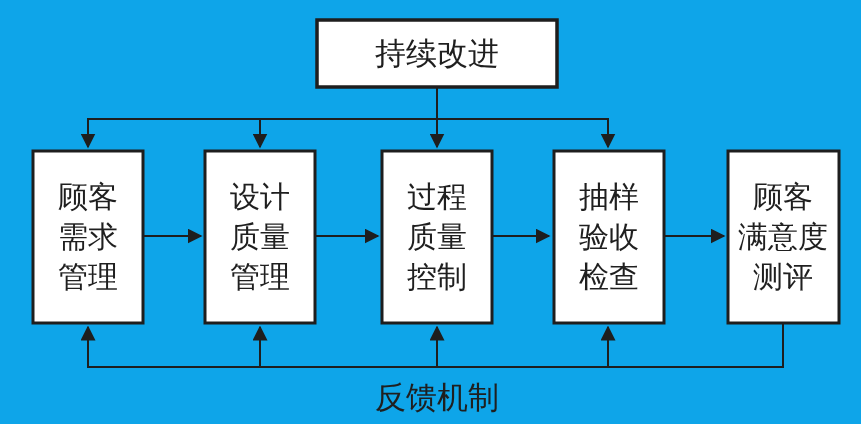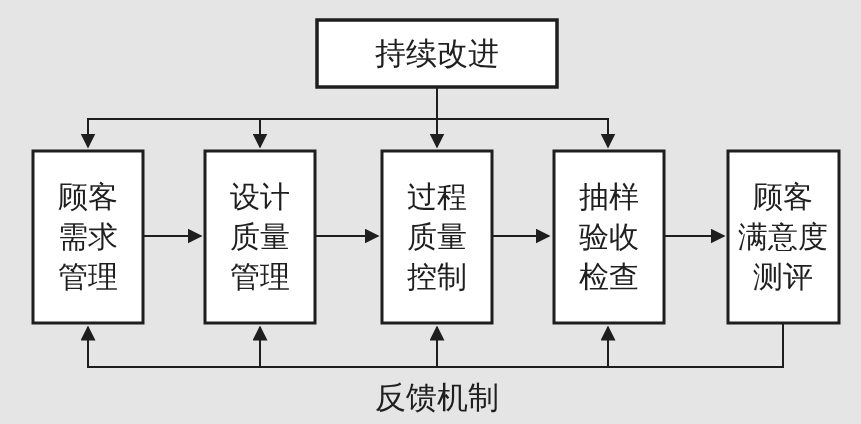--- a/index.html
+++ b/index.html
@@ -7,21 +7,21 @@
     padding: 0;
     background: #ffffff;
     width: 861px;
     height: 424px;
     overflow: hidden;
   }
   .diagram-wrap {
     position: relative;
     width: 861px;
     height: 424px;
-    background: #e5e5e5;
+    background: #0ea5e9;
     font-family: "Liberation Serif", "DejaVu Serif", serif;
   }
   svg { display: block; }
   .box {
     fill: #ffffff;
     stroke: #1e1e1e;
     stroke-width: 3;
   }
   .box-top {
     stroke-width: 3.5;

